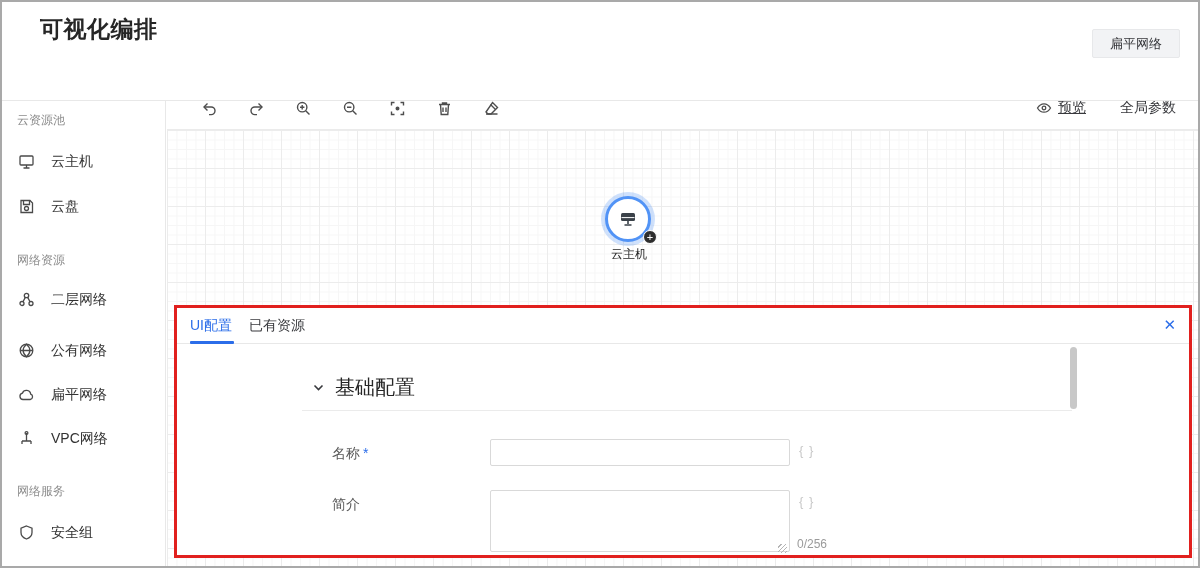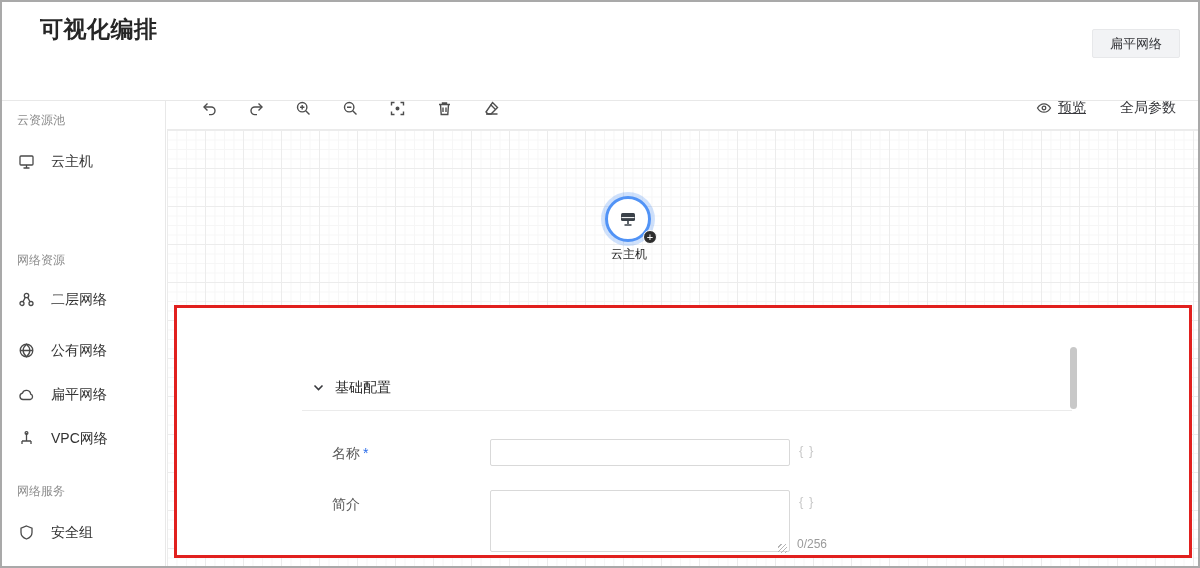--- a/index.html
+++ b/index.html
@@ -52,21 +52,21 @@
   .panel { position:absolute; left:172px; top:303px; width:1018px; height:253px; background:#fff; border:3px solid #e1201e; z-index:6; }
   .tabbar { position:absolute; left:0; top:0; width:100%; height:36px; border-bottom:1px solid #e8e8e8; }
   .tab { position:absolute; top:9px; font-size:14px; cursor:pointer; }
   .tab-active { color:#2b6de9; }
   .tab-inactive { color:#38393d; }
   .tab-underline { position:absolute; left:13px; top:33px; width:44px; height:3px; background:#2b6de9; border-radius:1px; }
   .panel-close { position:absolute; right:13px; top:8px; font-size:15px; font-weight:700; color:#2b6de9; cursor:pointer; line-height:18px; }
 
   .sec-header { position:absolute; left:125px; top:57px; width:770px; height:46px; border-bottom:1px solid #ebebeb; display:flex; align-items:center; cursor:pointer; }
   .sec-header svg { width:13px; height:13px; stroke:#38393d; fill:none; stroke-width:1.6; margin-left:10px; }
-  .sec-title { font-size:14px; color:#262626; margin-left:10px; }
+  .sec-title { font-size:20px; color:#262626; margin-left:10px; }
   .vscroll { position:absolute; left:893px; top:39px; width:7px; height:62px; background:#c8c8c8; border-radius:4px; cursor:pointer; }
 
   .f-label { position:absolute; left:155px; font-size:14px; color:#595959; }
   .req { color:#2b6de9; margin-left:3px; }
   .f-input { position:absolute; left:313px; width:300px; height:27px; border:1px solid #d9d9d9; border-radius:2px; background:#fff; font-size:13px; padding:0 8px; outline:none; }
   .f-textarea { position:absolute; left:313px; width:300px; height:62px; border:1px solid #d9d9d9; border-radius:2px; background:#fff; font-size:13px; padding:4px 8px; outline:none; resize:none; }
   .ta-grip { position:absolute; left:601px; top:236px; width:9px; height:9px; cursor:nwse-resize;
     background:repeating-linear-gradient(135deg, transparent 0 2px, #b5b5b5 2px 3px); }
   .f-suffix { position:absolute; left:622px; font-size:13px; color:#c9c9c9; letter-spacing:1px; cursor:pointer; }
   .f-counter { position:absolute; left:620px; top:229px; font-size:12px; color:#9b9b9b; }
@@ -89,20 +89,30 @@
     <div class="side-item" style="top:64px">
       <span class="sicon">
         <svg viewBox="0 0 17 17">
             <rect x="2" y="3" width="13" height="9" rx="1"></rect>
             <path d="M8.5 12v2.5M5.5 15h6"></path>
           </svg>
       </span>
       <span class="slabel">云主机</span>
     </div>
 
+    <div class="side-item" style="top:109px">
+      <span class="sicon">
+        <svg viewBox="0 0 17 17">
+            <path d="M3 2.5h9l2.5 2.5v9.5H3z"></path>
+            <path d="M5.5 2.5v4h6v-4"></path>
+            <circle cx="8.5" cy="10.5" r="2"></circle>
+          </svg>
+      </span>
+      <span class="slabel">云盘</span>
+    </div>
 
     <div class="side-sec" style="top:165px">网络资源</div>
 
     <div class="side-item" style="top:202px">
       <span class="sicon">
         <svg viewBox="0 0 17 17">
             <circle cx="8.5" cy="4.5" r="2.2"></circle>
             <circle cx="4" cy="12.5" r="2"></circle>
             <circle cx="13" cy="12.5" r="2"></circle>
             <path d="M7.3 6.4 5 10.7M9.7 6.4 12 10.7"></path>
@@ -216,20 +226,26 @@
               <path d="M11 13v3M7.5 17h7" stroke="#3a4149" stroke-width="1.6" fill="none"></path>
             </svg>
         </div>
         <div class="node-plus">+</div>
         <div class="node-label">云主机</div>
       </div>
     </div>
   </div>
 
   <div class="panel">
+    <div class="tabbar">
+      <span class="tab tab-active" style="left:13px">UI配置</span>
+      <span class="tab tab-inactive" style="left:72px">已有资源</span>
+      <span class="tab-underline"></span>
+      <span class="panel-close">✕</span>
+    </div>
 
     <div class="sec-header">
       <svg viewBox="0 0 13 13">
           <path d="M2.5 4.5 6.5 8.5 10.5 4.5"></path>
         </svg>
       <span class="sec-title">基础配置</span>
     </div>
     <div class="vscroll"></div>
 
     <div class="f-label" style="top:137px">

